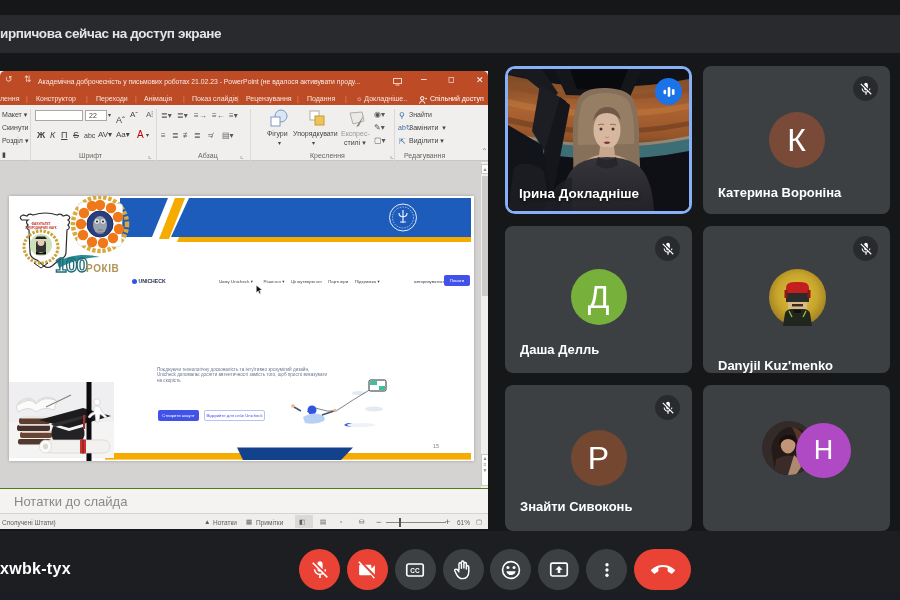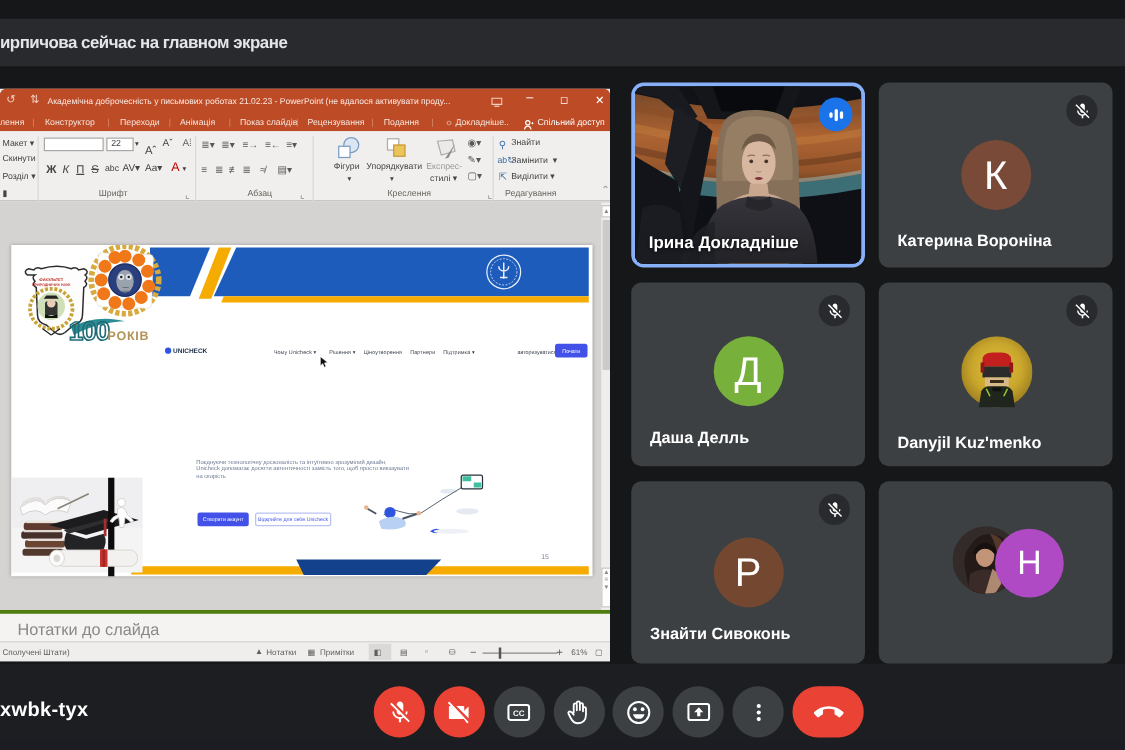--- a/index.html
+++ b/index.html
@@ -31,32 +31,32 @@
 #tile4 { left:703px; top:226px; }
 #tile5 { left:505px; top:385px; height:146px; }
 #tile6 { left:703px; top:385px; height:146px; }
 
 
 #ppt { left:0; top:71px; width:488px; height:458px; background:#f1efed; }
 #ppt-title { position:absolute; left:0; top:0; width:488px; height:21px; background:#bd4b26; color:#fff; border-radius:5px 5px 0 0; }
 #ppt-tabs { position:absolute; left:0; top:21px; width:488px; height:13px; background:#bd4b26; color:#f7e3da; font-size:7px; }
 #ppt-ribbon { position:absolute; left:0; top:34px; width:488px; height:56px; background:#f1efed; border-bottom:1px solid #c9c6c4; font-size:7px; color:#444; }
 #ppt-work { position:absolute; left:0; top:90px; width:488px; height:327px; background:#d5d3d1; overflow:hidden; }
-#ppt-notes { position:absolute; left:0; top:417px; width:488px; height:25px; background:#f4f3f2; border-top:3px solid #4d7c0f; color:#8a8886; font-size:11px; }
+#ppt-notes { position:absolute; left:0; top:417px; width:488px; height:25px; background:#f4f3f2; border-top:1px solid #4d7c0f; color:#8a8886; font-size:11px; }
 #ppt-status { position:absolute; left:0; top:442px; width:488px; height:16px; background:#f0eeec; border-top:1px solid #d5d2d0; color:#605d5b; font-size:6.5px; }
 
 
 #slide { position:absolute; left:9px; top:35px; width:465px; height:265px; background:#fff; box-shadow:0 0 3px rgba(0,0,0,.25); }
 .tsep { position:absolute; top:3px; color:#d98e6e; }
 .vsep { position:absolute; top:4px; width:1px; height:52px; background:#dbd8d5; }
 .ric { position:absolute; font-size:8px; color:#5a5754; }
 </style>
 </head>
 <body>
-<div id="topbanner" class="abs">ирпичова сейчас на главном экране</div>
+<div id="topbanner" class="abs">ирпичова сейчас на доступ экране</div>
 
 <div id="ppt" class="abs">
   <div id="ppt-title">
     <span style="position:absolute;left:5px;top:3px;font-size:9px;color:#f3cfc0;">↺</span>
     <span style="position:absolute;left:24px;top:3px;font-size:9px;color:#f3cfc0;">⇅</span>
     <span style="position:absolute;left:38px;top:7px;font-size:6.8px;white-space:nowrap;color:#fbe9e2;">Академічна доброчесність у письмових роботах 21.02.23 - PowerPoint (не вдалося активувати проду...</span>
     <svg style="position:absolute;left:393px;top:7px;" width="9" height="8" viewBox="0 0 9 8">
         <rect x="0.5" y="0.5" width="8" height="5" fill="none" stroke="#f3cfc0" stroke-width="1"></rect>
         <rect x="2.5" y="6.5" width="4" height="1" fill="#f3cfc0"></rect>
       </svg>
@@ -418,21 +418,21 @@
       <path d="M17 24 v-5 q0 -6 8 -6 h7 q8 0 8 6 v5 Z" fill="#c41f1f"></path>
       <rect x="15.5" y="21" width="3" height="8" fill="#8f1616"></rect>
       <rect x="38.5" y="21" width="3" height="8" fill="#8f1616"></rect>
       <rect x="19" y="33" width="19" height="7" fill="#d8b98a"></rect>
       <rect x="23" y="35" width="11" height="2.4" fill="#3a2a1a"></rect>
       <path d="M14 57 l2 -13 q2 -4 7 -4 h11 q5 0 7 4 l2 13 Z" fill="#20261e"></path>
       <path d="M20 42 l3 6 M37 42 l-3 6" stroke="#9acd32" stroke-width="1.2"></path>
       <rect x="25" y="41" width="7" height="3" fill="#111"></rect>
     </g>
   </svg>
-  <div class="tname" style="bottom:12px;">Danyjil Kuz'menko</div>
+  <div class="tname" style="bottom:0;">Danyjil Kuz'menko</div>
   <div class="micoff">
       <svg style="position:absolute;left:50%;top:50%;transform:translate(-50%,-50%);" width="15" height="15" viewBox="0 0 24 24" fill="#fff">
         <path d="M19 11h-1.7c0 .74-.16 1.43-.43 2.05l1.23 1.23c.56-.98.9-2.09.9-3.28zm-4.02.17c0-.06.02-.11.02-.17V5c0-1.66-1.34-3-3-3S9 3.34 9 5v.18l5.98 5.99zM4.27 3L3 4.27l6.01 6.01V11c0 1.66 1.33 3 2.99 3 .22 0 .44-.03.65-.08l1.66 1.66c-.71.33-1.5.52-2.31.52-2.76 0-5.3-2.1-5.3-5.1H5c0 3.41 2.72 6.23 6 6.72V21h2v-3.28c.91-.13 1.77-.45 2.54-.9L19.73 21 21 19.73 4.27 3z"></path>
       </svg>
     </div>
 </div>
 <div id="tile5" class="tile">
   <div class="avatar" style="background:#744731;top:73px;">Р</div>
   <div class="tname" style="bottom:17px;">Знайти Сивоконь</div>
   <div class="micoff">

